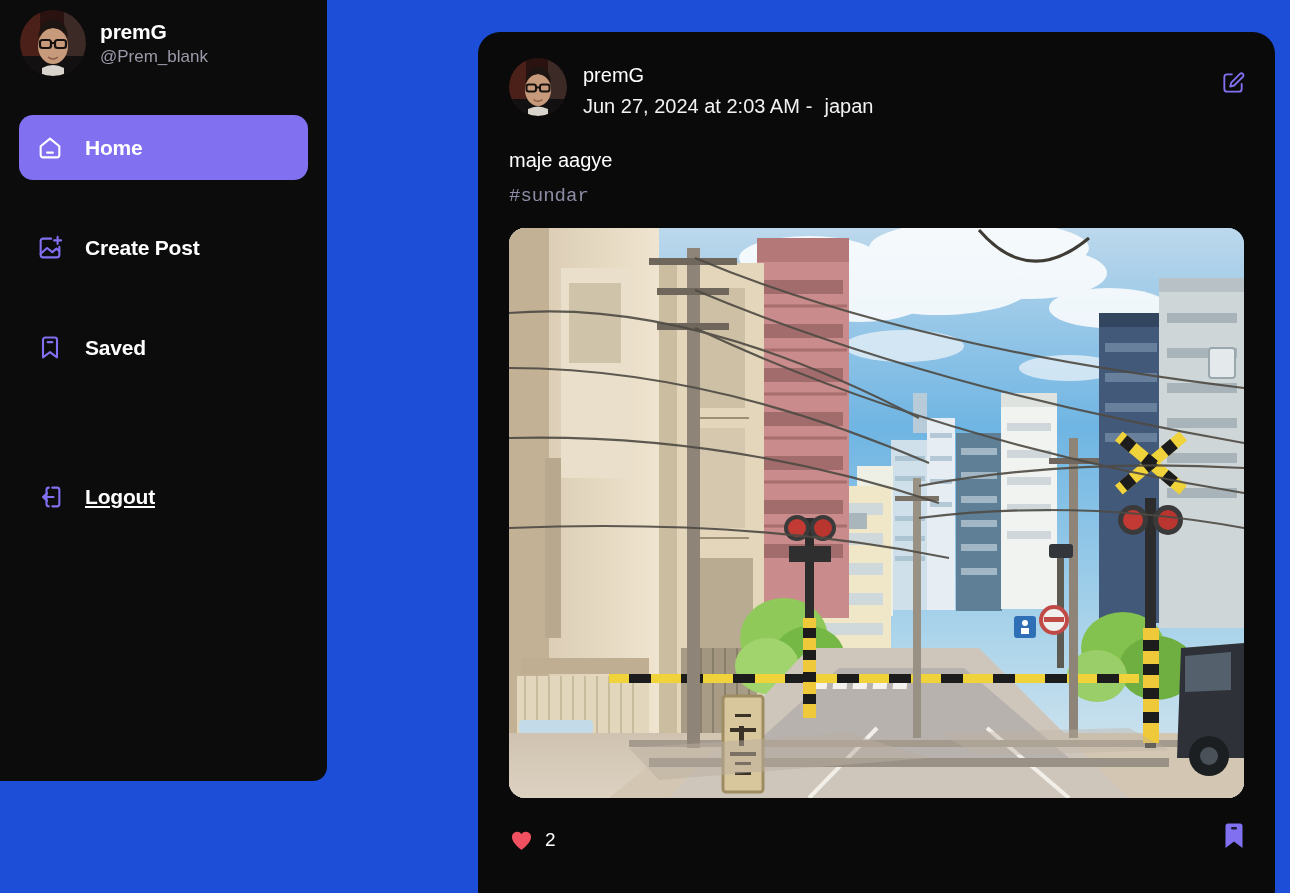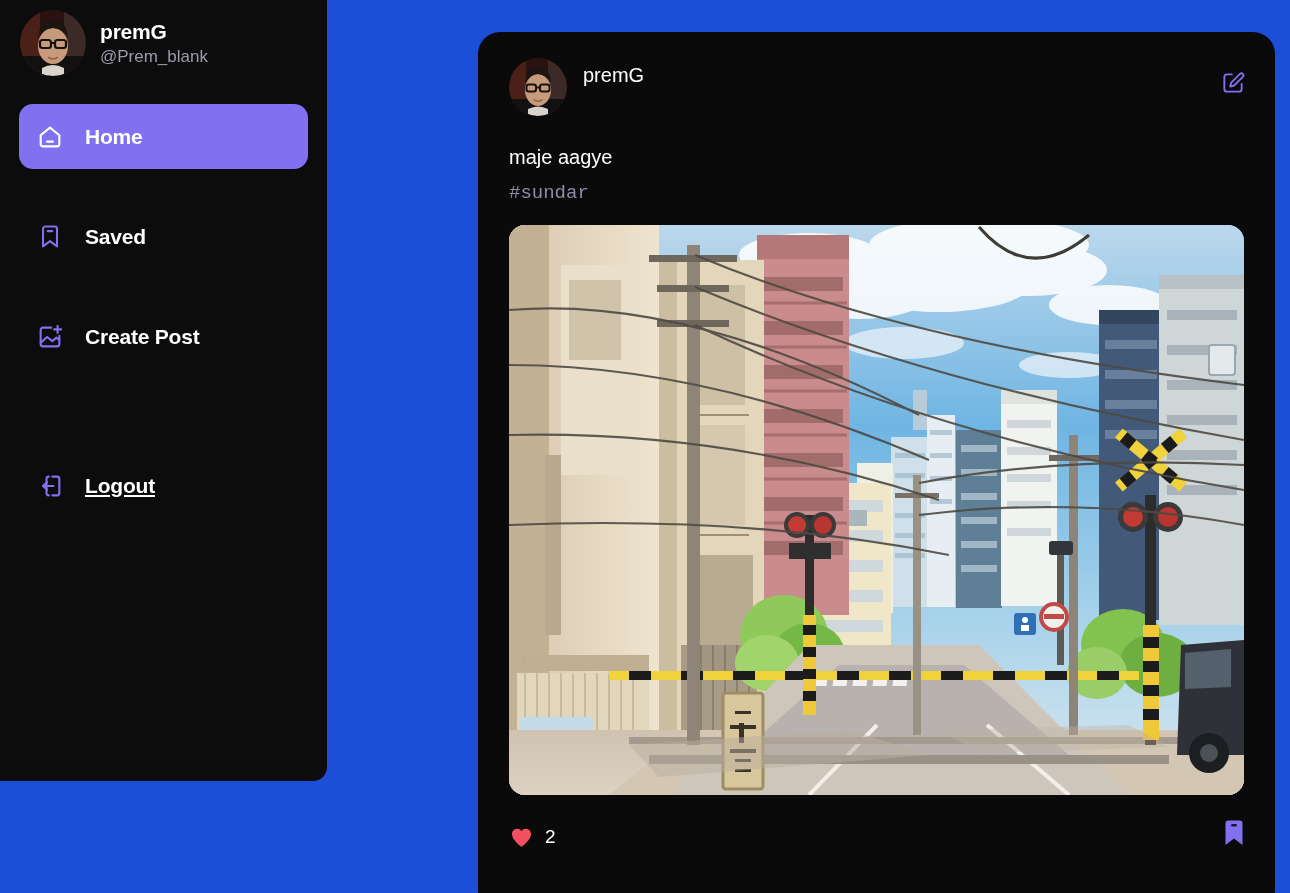--- a/index.html
+++ b/index.html
@@ -27,21 +27,21 @@
   .avatar-sm {
     width:66px; height:66px; border-radius:50%;
     overflow:hidden; flex:0 0 66px;
     background:#2a1513;
   }
   .avatar-sm svg, .avatar-md svg { display:block; width:100%; height:100%; }
   .profile-text { display:flex; flex-direction:column; justify-content:center; line-height:1.12; }
   .profile-name { color:#ffffff; font-size:21px; font-weight:bold; letter-spacing:-0.2px; }
   .profile-handle { color:#9b9baa; font-size:17px; margin-top:3px; }
 
-  .nav { margin-top:28px; padding:0 19px; }
+  .nav { margin-top:39px; padding:0 19px; }
   .nav-item {
     display:flex; align-items:center; gap:20px;
     height:65px; padding-left:16px;
     border-radius:14px; cursor:pointer;
     color:#ffffff;
   }
   .nav-item + .nav-item { margin-top:35px; }
   .nav-item.active { background:#8170f0; }
   .nav-label { font-size:21px; font-weight:bold; letter-spacing:-0.2px; }
   .nav-icon { width:30px; height:30px; display:flex; align-items:center; justify-content:center; flex:0 0 30px; }
@@ -142,37 +142,37 @@
           </svg>
         </span>
         <span class="nav-label">Home</span>
       </div>
 
 
 
       <div class="nav-item">
         <span class="nav-icon">
           <svg viewBox="0 0 24 24" fill="none" stroke-width="1.8" stroke-linecap="round" stroke-linejoin="round">
-            <path d="M6 5 a2 2 0 0 1 2 -2 h8 a2 2 0 0 1 2 2 v15 l-6 -4.5 l-6 4.5 Z"></path>
-            <line x1="10" y1="7" x2="14" y2="7"></line>
-          </svg>
-        </span>
-        <span class="nav-label">Saved</span>
-      </div>
-
-      <div class="nav-item">
-        <span class="nav-icon">
-          <svg viewBox="0 0 24 24" fill="none" stroke-width="1.8" stroke-linecap="round" stroke-linejoin="round">
             <path d="M13 4 H6 a2 2 0 0 0 -2 2 v12 a2 2 0 0 0 2 2 h12 a2 2 0 0 0 2 -2 v-7"></path>
             <path d="M4 17 L9.5 12 L14 15.5 L17.5 12.5 L20 14.5"></path>
             <line x1="18.5" y1="2.5" x2="18.5" y2="8.5"></line>
             <line x1="15.5" y1="5.5" x2="21.5" y2="5.5"></line>
           </svg>
         </span>
         <span class="nav-label">Create Post</span>
+      </div>
+
+      <div class="nav-item">
+        <span class="nav-icon">
+          <svg viewBox="0 0 24 24" fill="none" stroke-width="1.8" stroke-linecap="round" stroke-linejoin="round">
+            <path d="M6 5 a2 2 0 0 1 2 -2 h8 a2 2 0 0 1 2 2 v15 l-6 -4.5 l-6 4.5 Z"></path>
+            <line x1="10" y1="7" x2="14" y2="7"></line>
+          </svg>
+        </span>
+        <span class="nav-label">Saved</span>
       </div>
 
       <div class="nav-item logout">
         <span class="nav-icon">
           <svg viewBox="0 0 24 24" fill="none" stroke-width="1.8" stroke-linecap="round" stroke-linejoin="round">
             <path d="M14 4 h4 a2 2 0 0 1 2 2 v12 a2 2 0 0 1 -2 2 h-4"></path>
             <path d="M11 4 a2 2 0 0 0 -2 2 v12 a2 2 0 0 0 2 2"></path>
             <line x1="15" y1="12" x2="6.5" y2="12"></line>
             <polyline points="9.5,8.8 6,12 9.5,15.2"></polyline>
           </svg>
@@ -204,20 +204,23 @@
             <rect x="31" y="26.5" width="9.5" height="7" rx="2.2" fill="none" stroke="#16120f" stroke-width="2"></rect>
             <line x1="27" y1="29.5" x2="31" y2="29.5" stroke="#16120f" stroke-width="1.8"></line>
             <path d="M24.5 41.5 Q29 45 33.5 41.5" stroke="#8a5d46" stroke-width="1.4" fill="none"></path>
             <path d="M19 51 Q29 46 39 51 L39 58 L19 58 Z" fill="#d8d3cc"></path>
           </g>
         </svg>
       </div>
 
       <div class="post-meta">
         <div class="post-author">premG</div>
+        <div class="post-sub">
+          <span>Jun 27, 2024 at 2:03 AM</span><span class="sep">-</span><span class="place">japan</span>
+        </div>
       </div>
 
       <div class="edit-btn">
         <span>
           <svg viewBox="0 0 24 24" fill="none" stroke-width="1.7" stroke-linecap="round" stroke-linejoin="round">
             <path d="M20 12.8 V17.5 a2.5 2.5 0 0 1 -2.5 2.5 H6.5 A2.5 2.5 0 0 1 4 17.5 V6.5 A2.5 2.5 0 0 1 6.5 4 H11"></path>
             <path d="M18.4 3.6 a1.9 1.9 0 0 1 2.7 2.7 L13 14.3 l-3.6 1 l1 -3.6 Z"></path>
           </svg>
         </span>
       </div>

